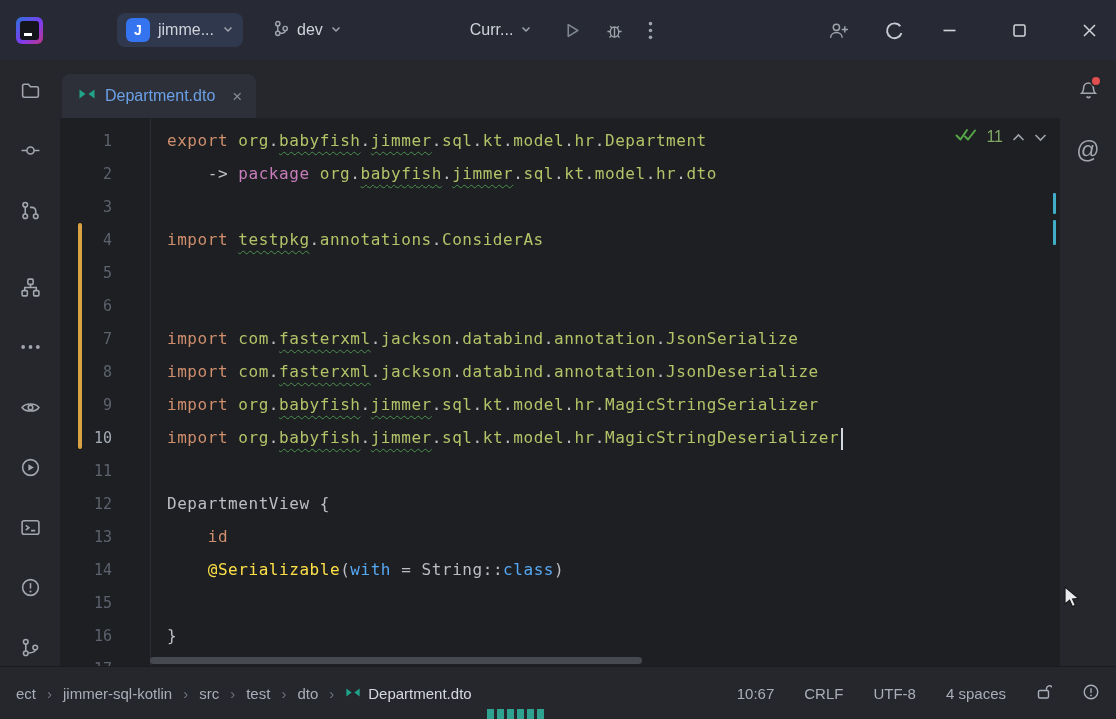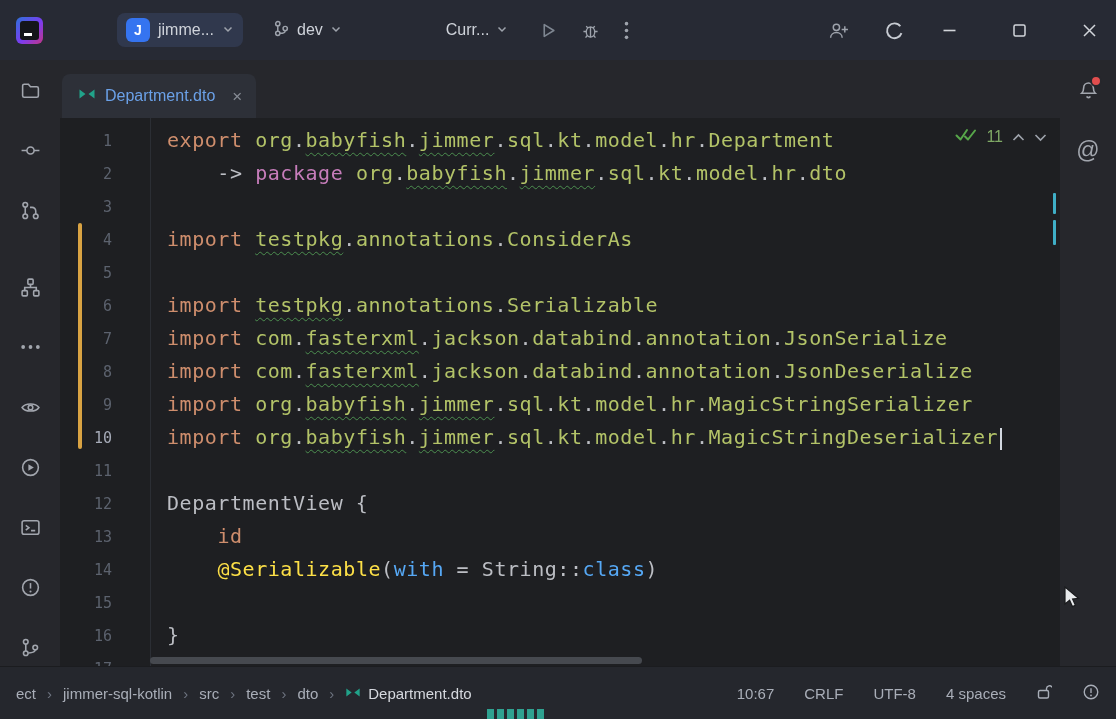--- a/index.html
+++ b/index.html
@@ -14,21 +14,21 @@
   .logo::after{content:"";position:absolute;inset:4px;background:#14151A;border-radius:3px;}
   .logo::before{content:"";position:absolute;left:8px;bottom:8px;width:8px;height:2.5px;background:#fff;z-index:2;}
   .hamburger{width:22px;height:16px;margin-right:26px;display:flex;flex-direction:column;justify-content:space-between;}
   .hamburger i{display:block;height:2px;background:#C9CDD4;border-radius:1px;}
   .proj-widget{display:flex;align-items:center;gap:8px;background:rgba(98,128,210,0.16);border-radius:8px;
     padding:5px 9px;margin-right:22px;}
   .avatar{width:24px;height:24px;border-radius:6px;background:#3574F0;color:#fff;font-weight:bold;font-size:14px;
     display:flex;align-items:center;justify-content:center;}
   .tb-label{color:#CFD3DA;font-size:16px;}
   .branch-widget,.runcfg-widget{display:flex;align-items:center;gap:7px;padding:5px 8px;border-radius:8px;}
-  .runcfg-widget{margin-left:88px;}
+  .runcfg-widget{margin-left:112px;}
   .tb-ico{margin-left:24px;}
   .spacer{flex:1;}
   .winbtn{width:46px;height:60px;display:flex;align-items:center;justify-content:center;}
 
   
   .main{flex:1;display:flex;min-height:0;}
   .stripe{width:60px;flex:0 0 60px;background:#26272C;display:flex;flex-direction:column;align-items:center;
     padding-top:11px;gap:22px;}
   .stripe-right{width:56px;flex:0 0 56px;}
   .stripe .sbtn{width:38px;height:38px;border-radius:8px;display:flex;align-items:center;justify-content:center;position:relative;}
@@ -44,21 +44,21 @@
   .tab-label{color:#6BA1E8;font-size:16px;}
   .tab-close{color:#878C95;font-size:17px;margin-left:8px;line-height:1;}
 
   .editor{flex:1;position:relative;background:#1E1F22;overflow:hidden;}
   .code-area{position:absolute;inset:0;padding-top:6px;}
   .code-area::before{content:"";position:absolute;left:90px;top:0;bottom:0;width:1px;background:#2B2E34;}
   .code-row{display:flex;height:33px;align-items:center;}
   .ln{flex:0 0 90px;width:90px;box-sizing:border-box;text-align:right;padding-right:38px;
     font-family:"DejaVu Sans Mono",monospace;font-size:15px;color:#5C626E;}
   .ln-cur{color:#A6ABB8;}
-  .cd{font-family:"DejaVu Sans Mono",monospace;font-size:20px;line-height:33px;letter-spacing:0.55px;
+  .cd{font-family:"DejaVu Sans Mono",monospace;font-size:16px;line-height:33px;letter-spacing:0.55px;
     white-space:pre;color:#BCBEC4;padding-left:17px;}
   .c-kw{color:#CF8E6D;} .c-pkg{color:#C77DBB;} .c-q{color:#B3C368;} .c-d{color:#BCBEC4;}
   .c-pl{color:#BCBEC4;} .c-prop{color:#CF8E6D;} .c-ann{color:#fde047;} .c-blue{color:#56A8F5;}
   .wavy{text-decoration:underline wavy #4C8F4F;text-decoration-thickness:1px;text-underline-offset:5px;}
   .caret{display:inline-block;width:2px;height:22px;background:#D3D8E0;vertical-align:middle;margin-left:2px;}
 
   .change-bar{position:absolute;left:18px;top:105px;width:4px;height:226px;background:#D9A343;border-radius:2px;}
 
   .inspections{position:absolute;top:9px;right:13px;display:flex;align-items:center;gap:9px;}
   .insp-count{color:#7FA865;font-size:16px;font-family:"Liberation Sans",sans-serif;}
@@ -281,21 +281,20 @@
             </div>
             <div class="code-row">
               <div class="ln">4</div>
               <div class="cd"><span class="c-kw">import </span><span class="c-q wavy">testpkg</span><span class="c-d">.</span><span class="c-q">annotations</span><span class="c-d">.</span><span class="c-q">ConsiderAs</span></div>
             </div>
             <div class="code-row">
               <div class="ln">5</div>
             </div>
             <div class="code-row">
               <div class="ln">6</div>
-              <div class="cd"><span class="c-kw">import </span><span class="c-q wavy">testpkg</span><span class="c-d">.</span><span class="c-q">annotations</span><span class="c-d">.</span><span class="c-q">Serializable</span></div>
             </div>
             <div class="code-row">
               <div class="ln">7</div>
               <div class="cd"><span class="c-kw">import </span><span class="c-q">com</span><span class="c-d">.</span><span class="c-q wavy">fasterxml</span><span class="c-d">.</span><span class="c-q">jackson</span><span class="c-d">.</span><span class="c-q">databind</span><span class="c-d">.</span><span class="c-q">annotation</span><span class="c-d">.</span><span class="c-q">JsonSerialize</span></div>
             </div>
             <div class="code-row">
               <div class="ln">8</div>
               <div class="cd"><span class="c-kw">import </span><span class="c-q">com</span><span class="c-d">.</span><span class="c-q wavy">fasterxml</span><span class="c-d">.</span><span class="c-q">jackson</span><span class="c-d">.</span><span class="c-q">databind</span><span class="c-d">.</span><span class="c-q">annotation</span><span class="c-d">.</span><span class="c-q">JsonDeserialize</span></div>
             </div>
             <div class="code-row">

